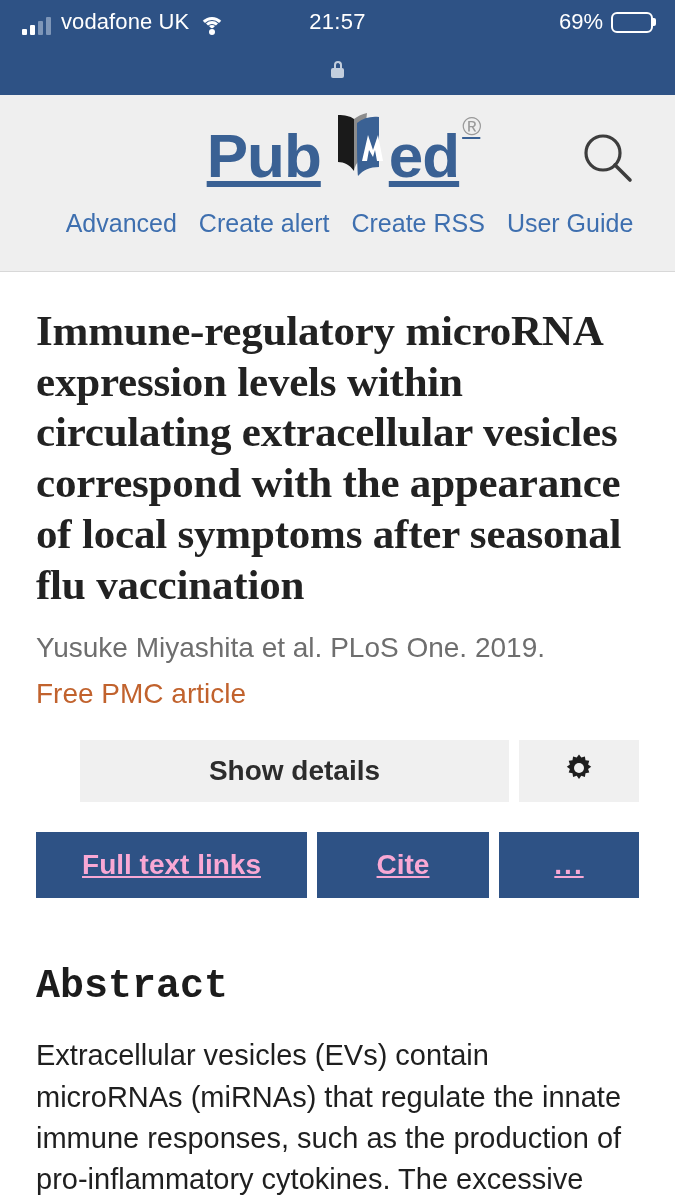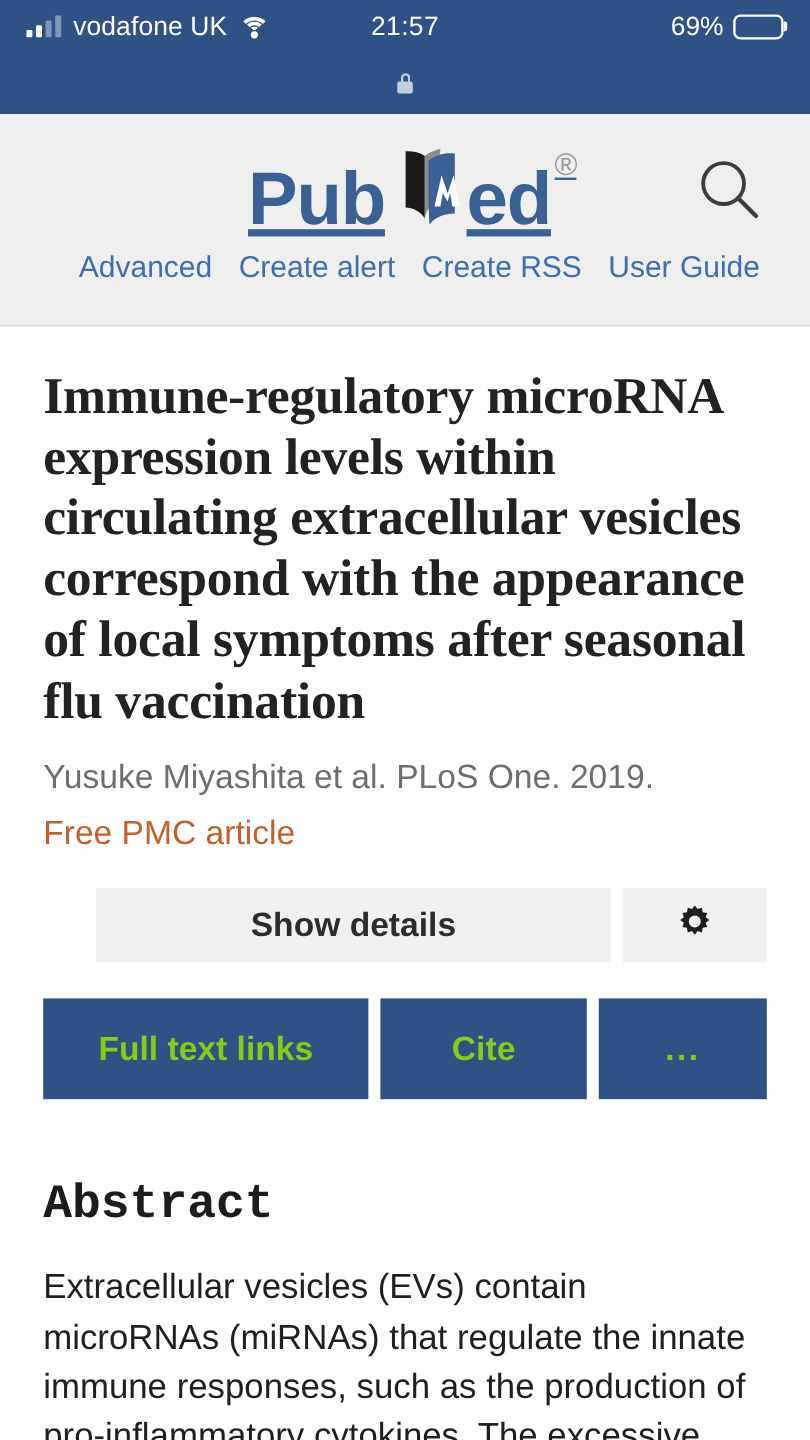--- a/index.html
+++ b/index.html
@@ -19,21 +19,21 @@
     position:relative;
   }
   .statusbar {
     height:44px;
     display:flex;
     align-items:center;
     padding:0 22px;
     color:#ffffff;
     position:relative;
   }
-  .sb-left { display:flex; align-items:center; gap:10px; }
+  .sb-left { display:flex; align-items:flex-end; gap:10px; }
   .signal { display:flex; align-items:flex-end; gap:3px; height:18px; }
   .signal i { display:block; width:5px; border-radius:1px; background:#ffffff; }
   .signal i.b1 { height:6px; }
   .signal i.b2 { height:10px; }
   .signal i.b3 { height:14px; background:#7E96B8; }
   .signal i.b4 { height:18px; background:#7E96B8; }
   .carrier { font-size:22px; letter-spacing:0.1px; }
   .wifi { width:26px; height:20px; position:relative; }
   .wifi span {
     position:absolute; left:50%; transform:translateX(-50%);
@@ -88,21 +88,21 @@
 
   
   .pm-header {
     background:#EFEFEF;
     border-bottom:1px solid #D8D8D8;
     padding-top:14px;
     height:177px;
     position:relative;
   }
   .logo-row {
-    display:flex; align-items:center; justify-content:center;
+    display:flex; align-items:flex-start; justify-content:center;
     height:100px; position:relative;padding-left:12px;
   }
   .logo {
     display:flex; align-items:flex-end;
     font-family:"Liberation Sans", sans-serif;
     font-weight:bold; font-size:62px; color:#3A6194;
     letter-spacing:-1px; line-height:1;
     position:relative;
   }
   .logo .pub { margin-right:-2px; }
@@ -150,24 +150,24 @@
   .btn-row { display:flex; gap:10px; margin-top:30px; }
   .btn-gray {
     background:#F0F0F0; color:#2C2C2C;
     font-size:28px; font-weight:bold;
     height:62px; display:flex; align-items:center; justify-content:center;
     border:none; font-family:inherit;
   }
   .btn-showdetails { flex:1 1 auto;margin-left:44px; }
   .btn-gear { width:120px; flex:none; }
   .btn-blue {
-    background:#2E5285; color:#84cc16;
+    background:#2E5285; color:#f9a8d4;
     font-size:28px; font-weight:bold;
-    height:84px; display:flex; align-items:center; justify-content:center;
-    border:none; font-family:inherit;
+    height:66px; display:flex; align-items:center; justify-content:center;
+    border:none; font-family:inherit;text-decoration:underline;
   }
   .btn-fulltext { flex:1 1 auto; }
   .btn-cite { width:172px; flex:none; }
   .btn-more { width:140px; flex:none; letter-spacing:2px; }
 
   .abstract-h {
     font-family:Liberation Mono, monospace;
     font-weight:bold; font-size:40px; color:#1C1C1C;
     margin-top:66px;
   }

